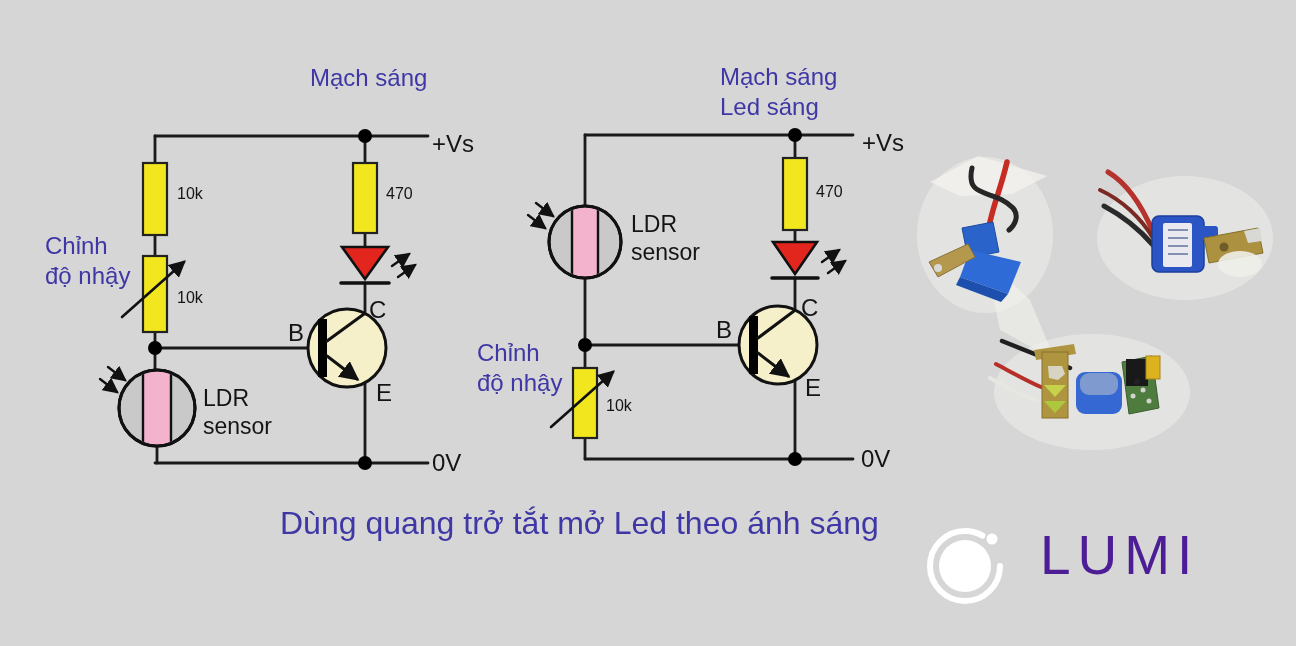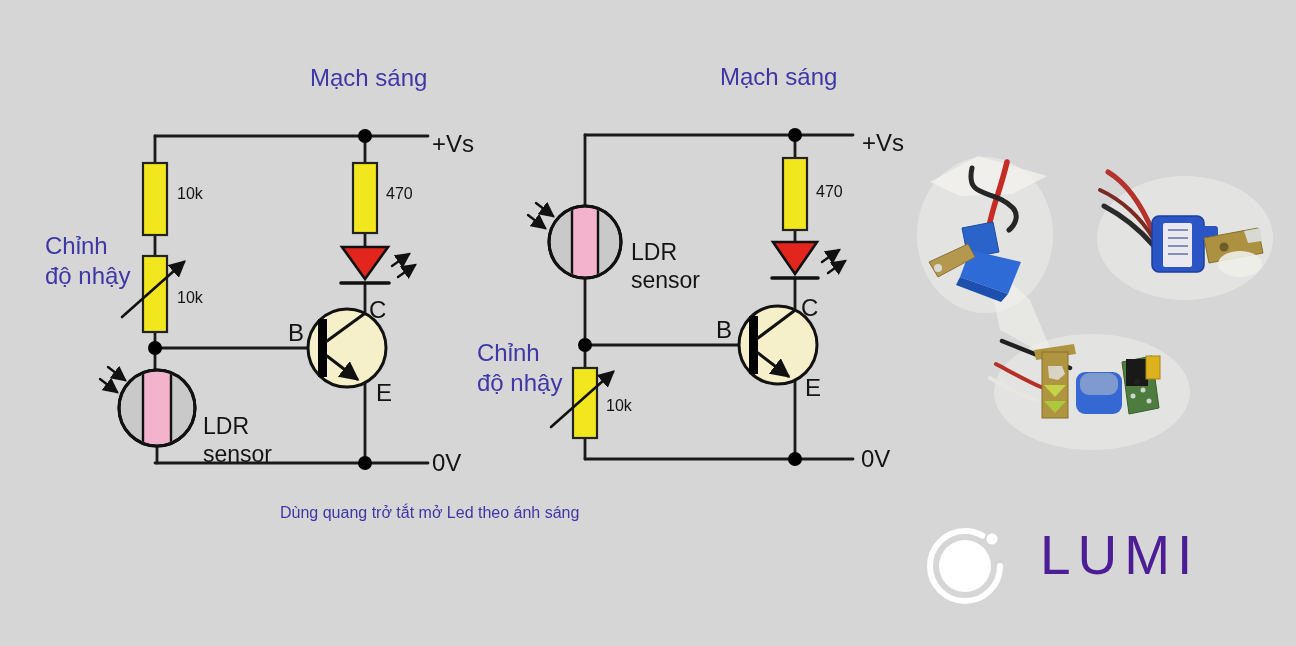--- a/index.html
+++ b/index.html
@@ -5,25 +5,25 @@
   html,body{margin:0;padding:0;}
   .stage{
     position:relative;
     width:1296px;height:646px;
     background:#d6d6d6;
     overflow:hidden;
     font-family:"Liberation Sans", sans-serif;
   }
   .lbl{position:absolute;white-space:nowrap;line-height:1.25;}
   .blue{color:#3e37a5;font-size:24px;font-weight:500;}
-  .black{color:#141414;font-size:23px;margin-top:28px;}
+  .black{color:#141414;font-size:23px;}
   .pin{color:#141414;font-size:24px;}
   .rail-lbl{color:#141414;font-size:24px;}
   .val{color:#141414;font-size:16px;}
-  .caption{color:#3e37a5;font-size:16px;font-weight:500;}
+  .caption{color:#3e37a5;font-size:32px;font-weight:500;}
   .logo-text{
     position:absolute;left:1040px;top:528px;
     color:#4c1d95;font-size:55px;font-weight:normal;
     letter-spacing:7px;line-height:1;
   }
   svg{position:absolute;left:0;top:0;}
 </style>
 </head>
 <body>
 
@@ -215,20 +215,21 @@
   <div class="lbl pin" style="left:288px;top:318px;">B</div>
   <div class="lbl pin" style="left:369px;top:295px;">C</div>
   <div class="lbl pin" style="left:376px;top:378px;">E</div>
   <div class="lbl black" style="left:203px;top:384px;line-height:1.22;">
     <div>LDR</div>
     <div>sensor</div>
   </div>
 
   <div class="lbl blue" style="left:720px;top:62px;">
     <div>Mạch sáng</div>
+    <div>Led sáng</div>
   </div>
   <div class="lbl rail-lbl" style="left:862px;top:128px;">+Vs</div>
   <div class="lbl rail-lbl" style="left:861px;top:444px;">0V</div>
   <div class="lbl black" style="left:631px;top:210px;line-height:1.22;">
     <div>LDR</div>
     <div>sensor</div>
   </div>
   <div class="lbl blue" style="left:477px;top:338px;">
     <div>Chỉnh</div>
     <div>độ nhậy</div>

